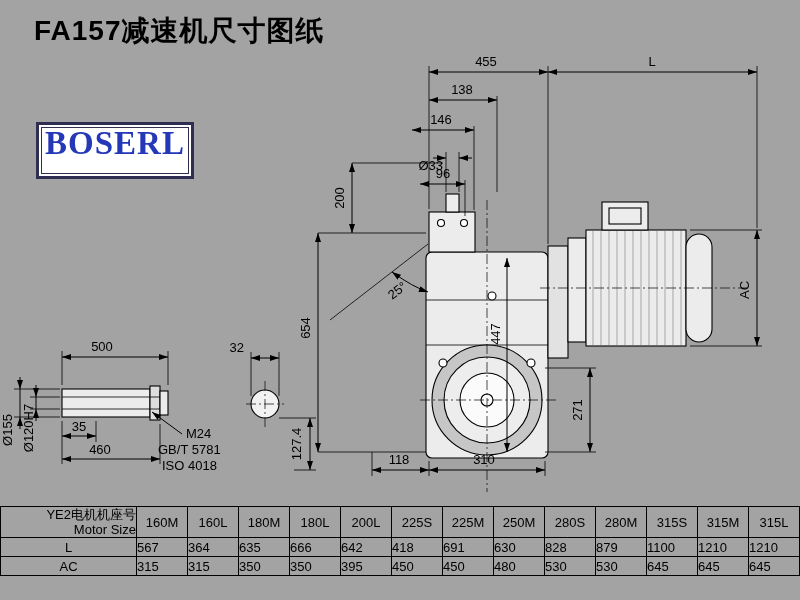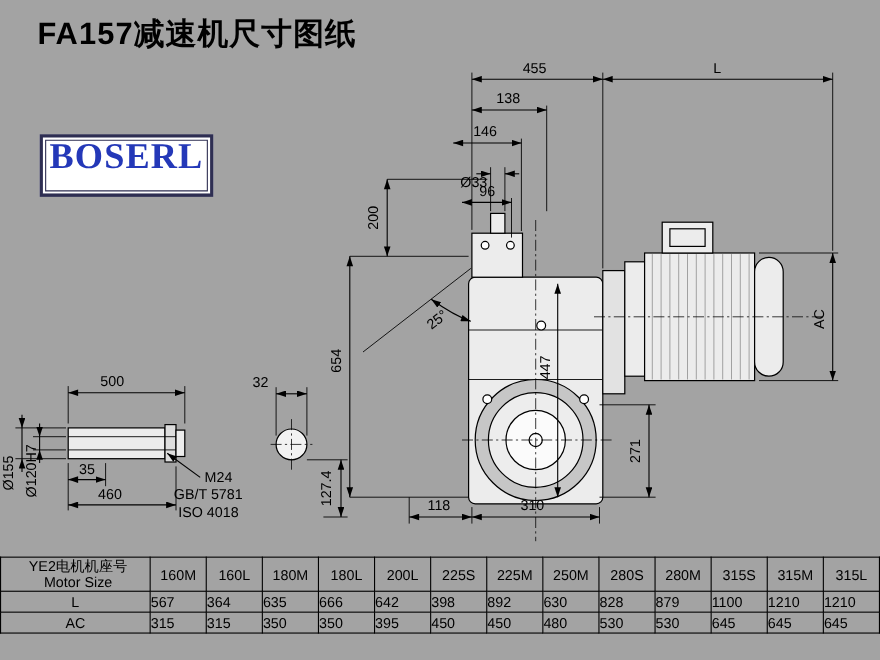--- a/index.html
+++ b/index.html
@@ -14,21 +14,21 @@
   svg.drawing{position:absolute;left:0;top:0}
   .t{font:13px "Liberation Sans",sans-serif;fill:#000}
   .dim{stroke:#000;stroke-width:1;fill:none}
   .ext{stroke:#000;stroke-width:0.8;fill:none}
   .cl{stroke:#000;stroke-width:0.7;fill:none;stroke-dasharray:10 3 2 3}
   .fin{stroke:#8a8a8a;stroke-width:0.7}
   .part{stroke:#000;stroke-width:1.1}
   table{position:absolute;left:0;top:506px;width:800px;border-collapse:collapse;table-layout:fixed;font-size:13px}
   th,td{border:1px solid #000;font-weight:normal;padding:0;height:19px;overflow:hidden;white-space:nowrap}
   thead th{height:31px}
-  th.first{width:136px;text-align:center;padding-left:5px;line-height:15px}
+  th.first{width:136px;text-align:right;padding-left:5px;line-height:15px}
 </style>
 </head>
 <body>
 
 <div class="page">
 
   <div class="title">FA157减速机尺寸图纸</div>
 
   <div class="logo">
     <span>BOSERL</span>
@@ -229,22 +229,22 @@
         </tr>
     </thead>
     <tbody>
         <tr>
           <th>L</th>
           <td>567</td>
           <td>364</td>
           <td>635</td>
           <td>666</td>
           <td>642</td>
-          <td>398</td>
-          <td>892</td>
+          <td>418</td>
+          <td>691</td>
           <td>630</td>
           <td>828</td>
           <td>879</td>
           <td>1100</td>
           <td>1210</td>
           <td>1210</td>
         </tr>
         <tr>
           <th>AC</th>
           <td>315</td>

